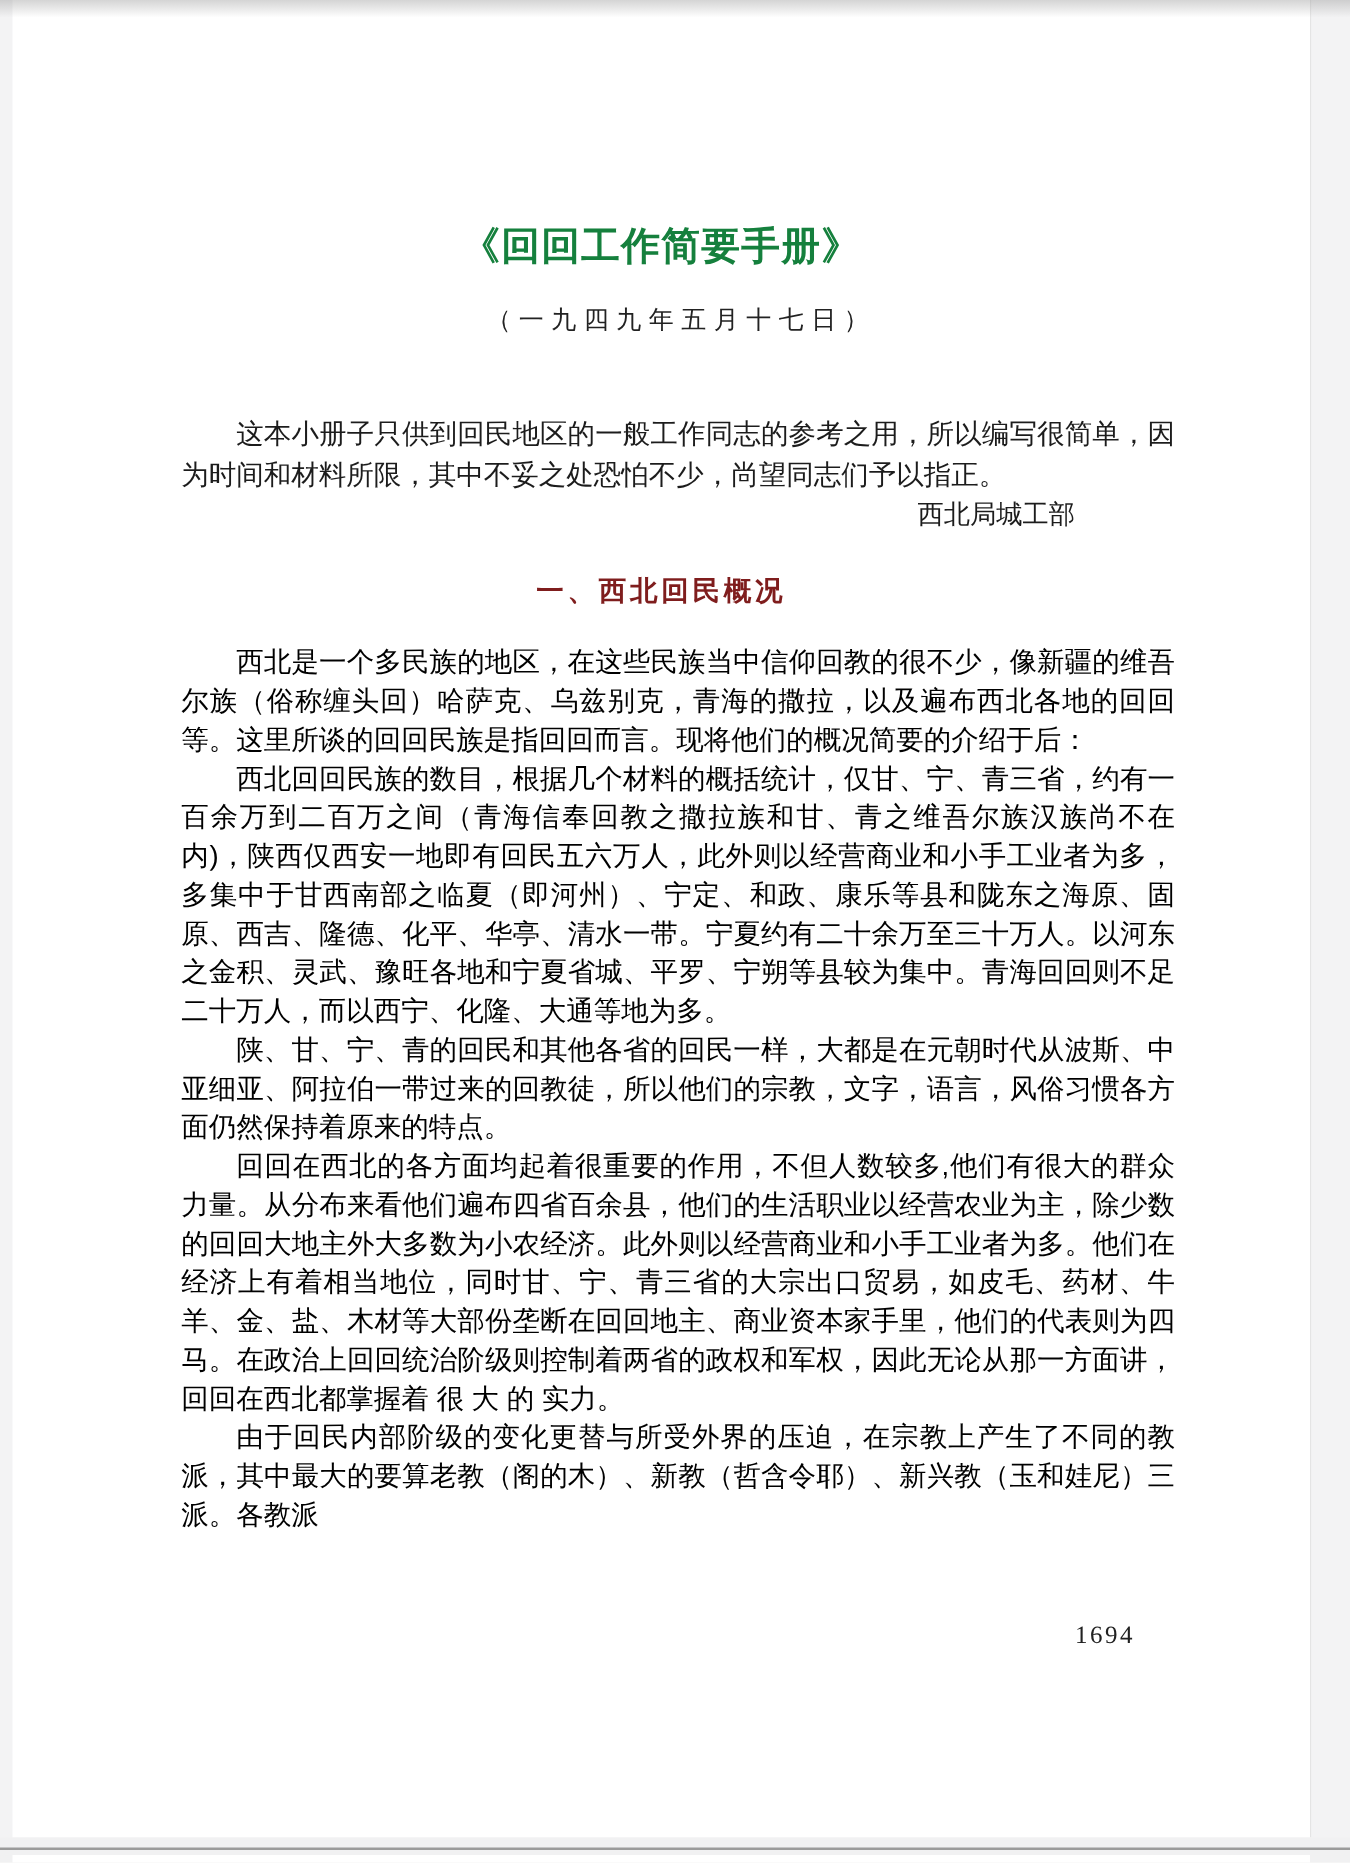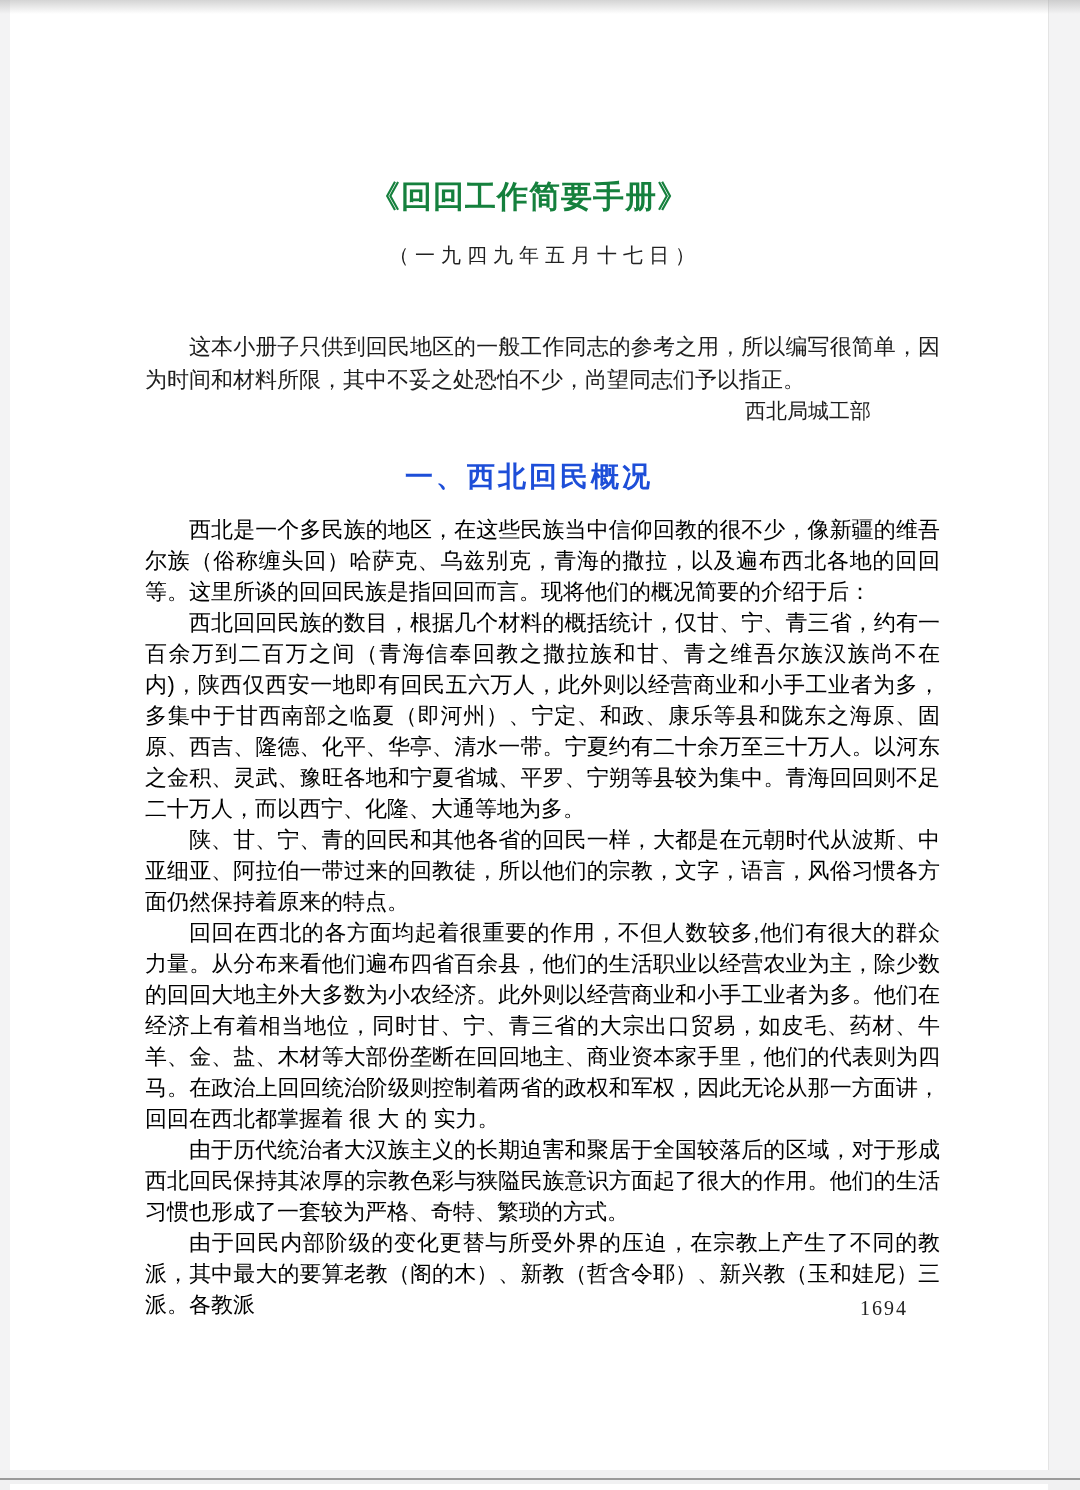--- a/index.html
+++ b/index.html
@@ -50,33 +50,33 @@
   }
   .preface{
     position:absolute;top:330px;left:135px;width:795px;
     font-size:22px;line-height:33px;
     text-align:justify;
     text-indent:2em;
     color:#1c1c1c;
     font-family:Liberation Serif, serif;
   }
   .signature{
-    position:absolute;top:397px;left:146px;width:795px;
+    position:absolute;top:397px;left:135px;width:795px;
     font-size:21px;
     text-align:right;
     padding-right:80px;
     box-sizing:border-box;
     color:#1c1c1c;
   }
   .section-heading{
     position:absolute;top:458px;left:0;width:100%;
     text-align:center;
-    font-size:28px;font-weight:bold;
+    font-size:22px;font-weight:bold;
     letter-spacing:3px;
-    color:#1d4ed8;
+    color:#7f1d1d;
   }
   .body-text{
     position:absolute;top:514px;left:135px;width:795px;
   }
   .body-text p{
     margin:0;
     font-size:22px;
     line-height:31px;
     text-align:justify;
     text-indent:2em;
@@ -103,21 +103,20 @@
 
   <div class="signature">西北局城工部</div>
 
   <div class="section-heading">一、西北回民概况</div>
 
   <div class="body-text">
     <p>西北是一个多民族的地区，在这些民族当中信仰回教的很不少，像新疆的维吾尔族（俗称缠头回）哈萨克、乌兹别克，青海的撒拉，以及遍布西北各地的回回等。这里所谈的回回民族是指回回而言。现将他们的概况简要的介绍于后：</p>
     <p>西北回回民族的数目，根据几个材料的概括统计，仅甘、宁、青三省，约有一百余万到二百万之间（青海信奉回教之撒拉族和甘、青之维吾尔族汉族尚不在内)，陕西仅西安一地即有回民五六万人，此外则以经营商业和小手工业者为多，多集中于甘西南部之临夏（即河州）、宁定、和政、康乐等县和陇东之海原、固原、西吉、隆德、化平、华亭、清水一带。宁夏约有二十余万至三十万人。以河东之金积、灵武、豫旺各地和宁夏省城、平罗、宁朔等县较为集中。青海回回则不足二十万人，而以西宁、化隆、大通等地为多。</p>
     <p>陕、甘、宁、青的回民和其他各省的回民一样，大都是在元朝时代从波斯、中亚细亚、阿拉伯一带过来的回教徒，所以他们的宗教，文字，语言，风俗习惯各方面仍然保持着原来的特点。</p>
     <p>回回在西北的各方面均起着很重要的作用，不但人数较多,他们有很大的群众力量。从分布来看他们遍布四省百余县，他们的生活职业以经营农业为主，除少数的回回大地主外大多数为小农经济。此外则以经营商业和小手工业者为多。他们在经济上有着相当地位，同时甘、宁、青三省的大宗出口贸易，如皮毛、药材、牛羊、金、盐、木材等大部份垄断在回回地主、商业资本家手里，他们的代表则为四马。在政治上回回统治阶级则控制着两省的政权和军权，因此无论从那一方面讲，回回在西北都掌握着 很 大 的 实力。</p>
-    <p>由于历代统治者大汉族主义的长期迫害和聚居于全国较落后的区域，对于形成西北回民保持其浓厚的宗教色彩与狭隘民族意识方面起了很大的作用。他们的生活习惯也形成了一套较为严格、奇特、繁琐的方式。</p>
     <p>由于回民内部阶级的变化更替与所受外界的压迫，在宗教上产生了不同的教派，其中最大的要算老教（阁的木）、新教（哲含令耶）、新兴教（玉和娃尼）三派。各教派</p>
   </div>
 
   <div class="page-number">1694</div>
 
 </div>
 
 <div class="top-shade"></div>
 
 <div class="page-gap">

